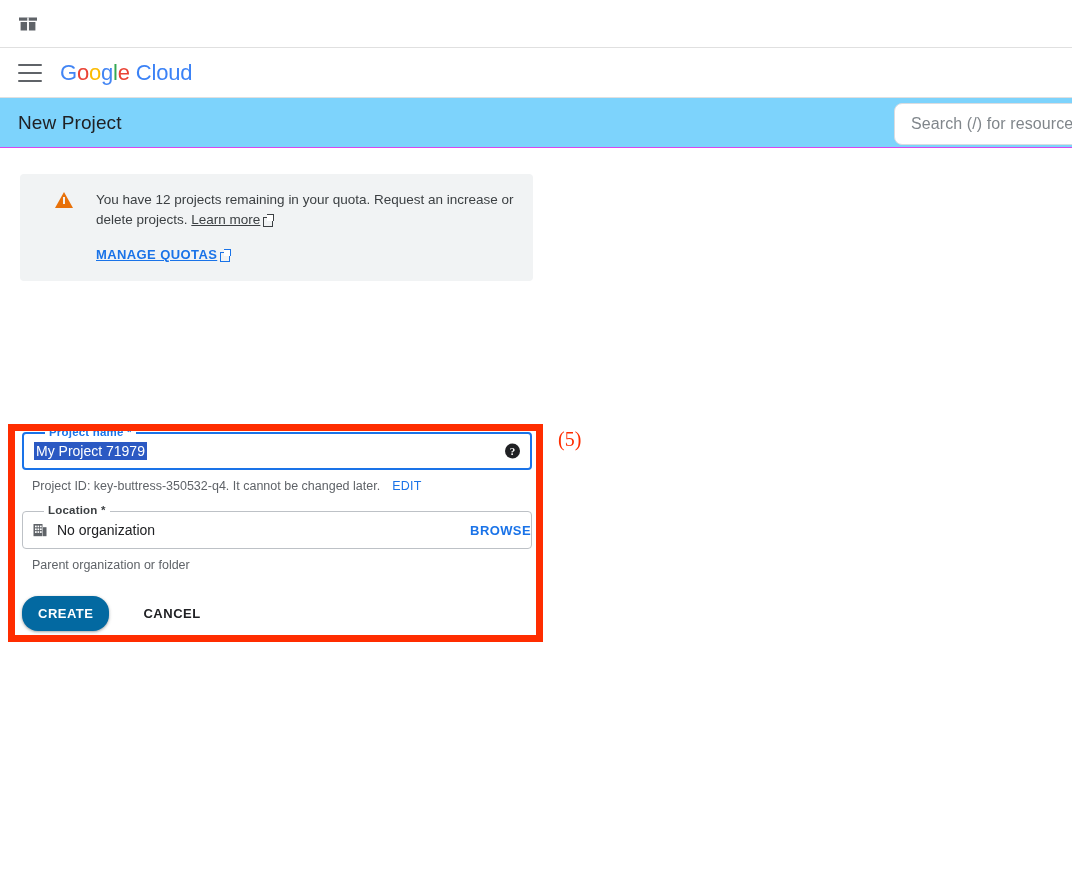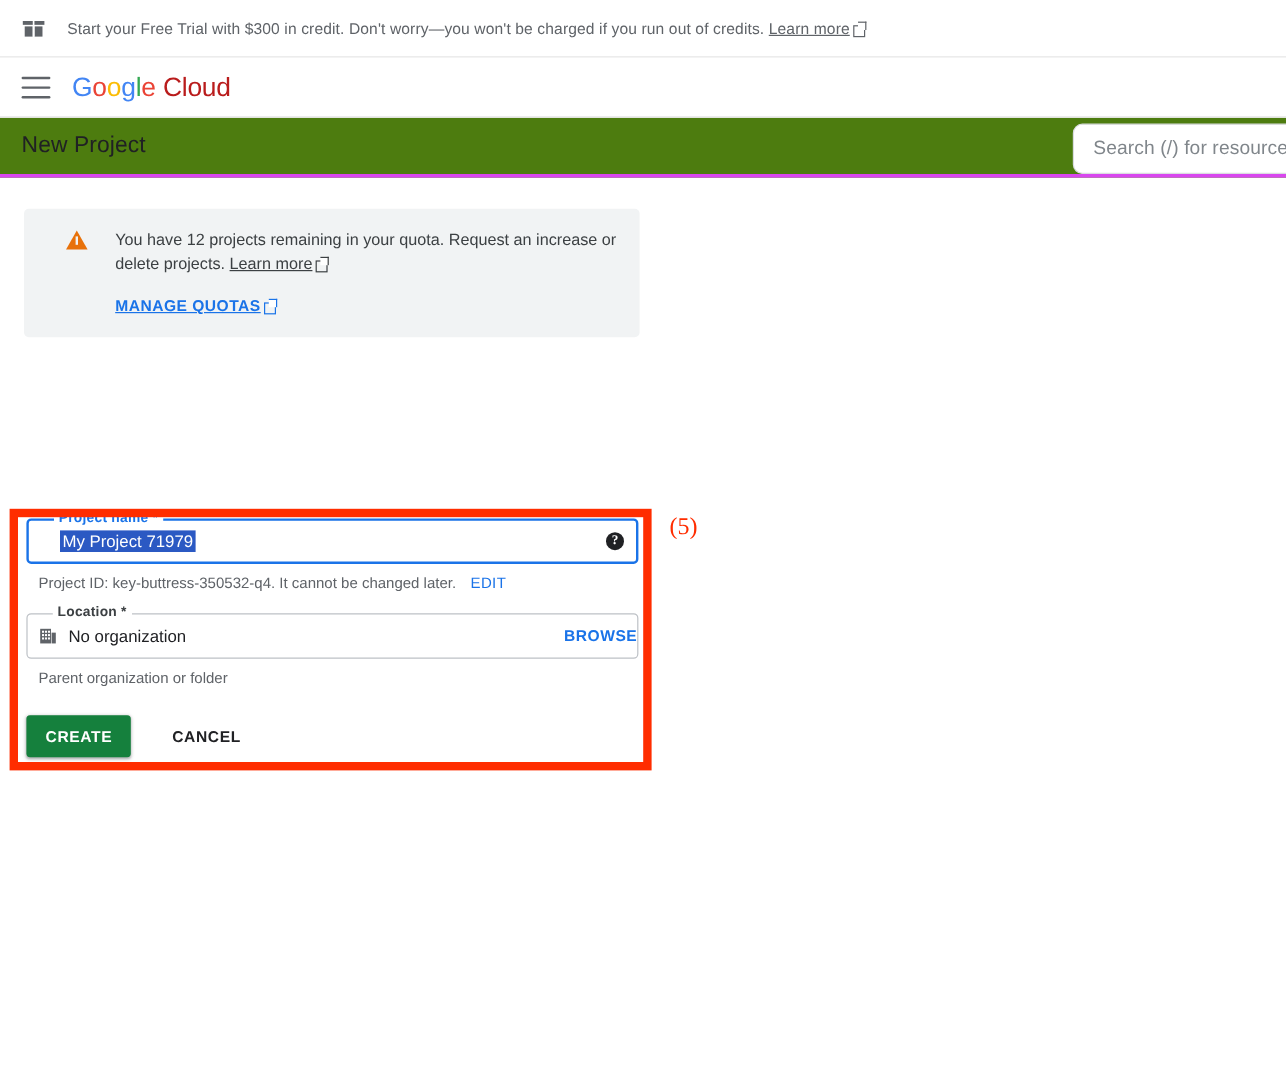--- a/index.html
+++ b/index.html
@@ -84,21 +84,21 @@
     letter-spacing: -0.2px;
     white-space: nowrap;
     cursor: pointer;
   }
   .brand .g1 { color: #4285F4; }
   .brand .g2 { color: #EA4335; }
   .brand .g3 { color: #FBBC05; }
   .brand .g4 { color: #4285F4; }
   .brand .g5 { color: #34A853; }
   .brand .g6 { color: #EA4335; }
-  .brand .cloud { color: #b91c1c; margin-left: 6px; }
+  .brand .cloud { color: #3b82f6; margin-left: 6px; }
 
   .search-box {
     position: absolute;
     left: 894px;
     top: 55px;
     width: 360px;
     height: 42px;
     border: 1px solid #dadce0;
     border-radius: 8px;
     background: #fff;
@@ -112,22 +112,22 @@
     color: #80868b;
     white-space: nowrap;
     letter-spacing: .1px;
   }
 
   
   .page-title-bar {
     height: 50px;
     display: flex;
     align-items: center;
-    border-bottom: 3px solid #d946ef;
-    background: #4d7c0f;
+    border-bottom: 1px solid #d946ef;
+    background: #7dd3fc;
   }
   .page-title {
     margin-left: 18px;
     font-size: 19px;
     color: #202124;
     letter-spacing: .1px;
   }
 
   
   .content { position: relative; padding: 0; }
@@ -222,21 +222,21 @@
     padding: 0 4px;
     font-size: 11.5px;
     line-height: 12px;
     letter-spacing: .2px;
   }
   .mdc-field.focused .mdc-label { color: #1a73e8; font-weight: bold; }
   .mdc-field.normal  .mdc-label { color: #3c4043; font-weight: bold; }
 
   .field-value {
     position: absolute;
-    left: 26px; top: 50%;
+    left: 10px; top: 50%;
     transform: translateY(-50%);
     font-size: 14px;
     color: #202124;
     text-align: right;
   }
   .field-value.selected {
     background: #2b59c3;
     color: #ffffff;
     padding: 1px 2px;
   }
@@ -292,27 +292,27 @@
     letter-spacing: .4px;
     cursor: pointer;
   }
 
   .btn-row {
     margin-top: 24px;
     display: flex;
     align-items: center;
   }
   .btn-create {
-    background: #15803d;
+    background: #0369a1;
     color: #fff;
     font-size: 13px;
     font-weight: bold;
     letter-spacing: .5px;
     border: none;
-    border-radius: 3px;
+    border-radius: 16px;
     padding: 10px 16px;
     cursor: pointer;
     box-shadow: 0 1px 2px rgba(60,64,67,.3), 0 1px 3px 1px rgba(60,64,67,.15);
     font-family: "Liberation Sans", sans-serif;
   }
   .btn-cancel {
     background: transparent;
     color: #202124;
     font-size: 13px;
     font-weight: bold;
@@ -328,23 +328,20 @@
 <body>
 
 <div class="promo-bar">
   <span class="gift-icon">
     <svg width="20" height="20" viewBox="0 0 20 20" aria-hidden="true">
       <rect x="1" y="3.5" width="18" height="3.2" fill="#5f6368"></rect>
       <rect x="2.6" y="8" width="6.6" height="8.5" fill="#5f6368"></rect>
       <rect x="10.8" y="8" width="6.6" height="8.5" fill="#5f6368"></rect>
       <rect x="9.3" y="3.5" width="1.4" height="13" fill="#ffffff"></rect>
     </svg>
-  </span>
-  <span class="promo-text">
-    <span>Start your Free Trial with $300 in credit. Don't worry—you won't be charged if you run out of credits. </span><span class="lm">Learn more</span><span class="ext-ico"></span>
   </span>
 </div>
 
 <div class="appbar">
   <div class="hamburger">
     <span></span>
     <span></span>
     <span></span>
   </div>
   <div class="brand"><span class="g1">G</span><span class="g2">o</span><span class="g3">o</span><span class="g4">g</span><span class="g5">l</span><span class="g6">e</span><span class="cloud">Cloud</span>

